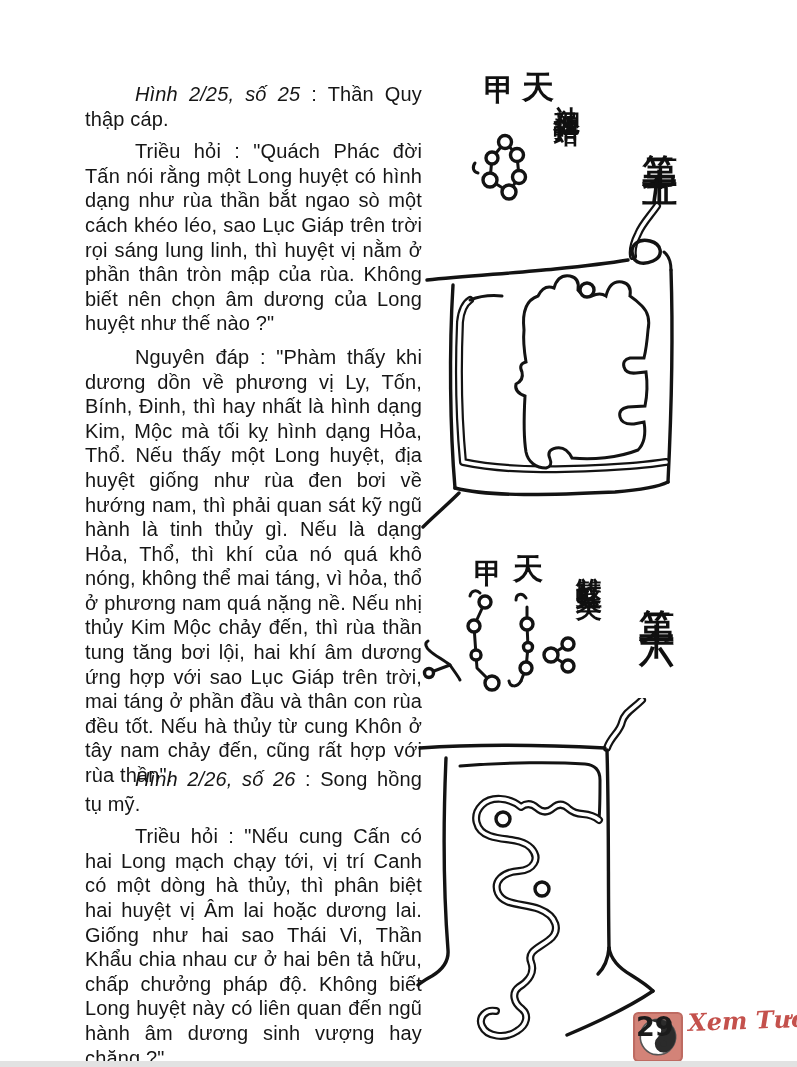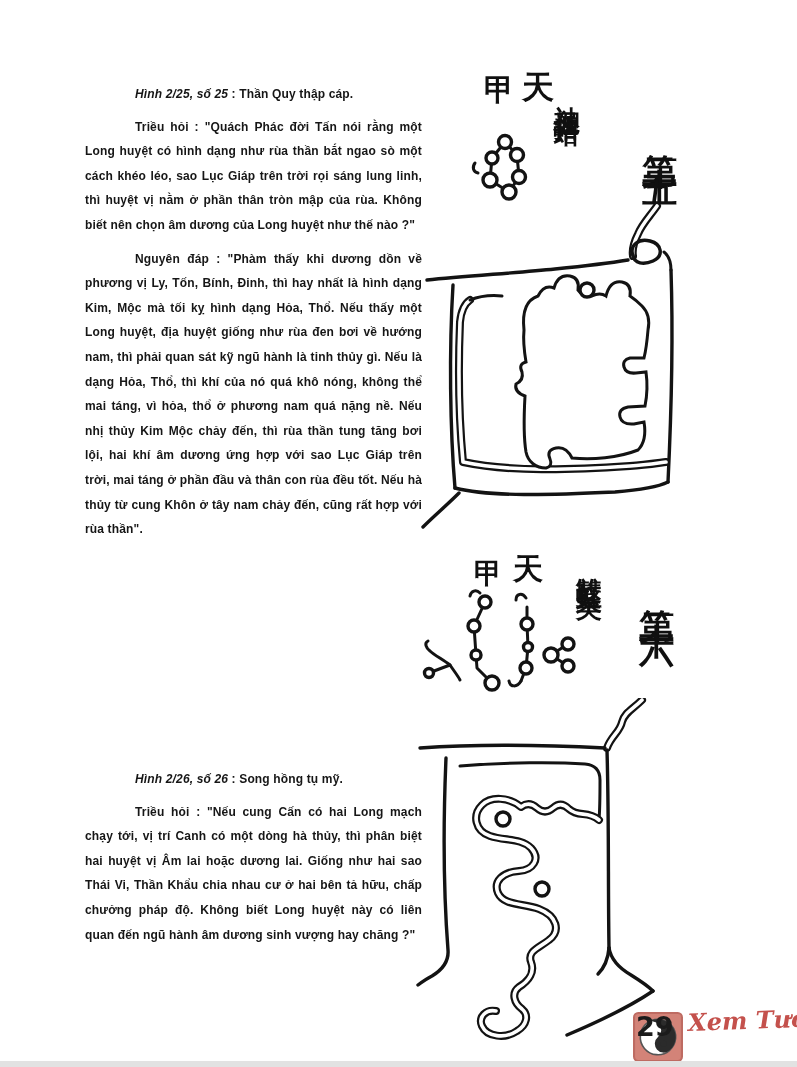--- a/index.html
+++ b/index.html
@@ -4,21 +4,21 @@
 <style>
   html,body{margin:0;padding:0;background:#888;}
   .page{
     position:relative; width:797px; height:1067px; margin:0 auto;
     background:#ffffff; overflow:hidden;
     font-family:"Liberation Sans",sans-serif;
   }
   
   .text-col{
     position:absolute; left:85px; width:337px;
-    color:#161616; font-weight:bold; font-size:12px; line-height:24.6px;
+    color:#161616; font-weight:normal; font-size:20px; line-height:24.6px;
     text-align:justify; letter-spacing:.15px;
   }
   .s1{top:82px;}
   .s2{top:728px;margin-top:39px;}
   .heading{margin:0 0 8px 0; text-indent:50px;}
   .heading .it{font-style:italic;}
   .para{margin:0 0 9px 0; text-indent:50px;}
   
   .cjk{
     position:absolute; color:#101010; font-weight:bold;

